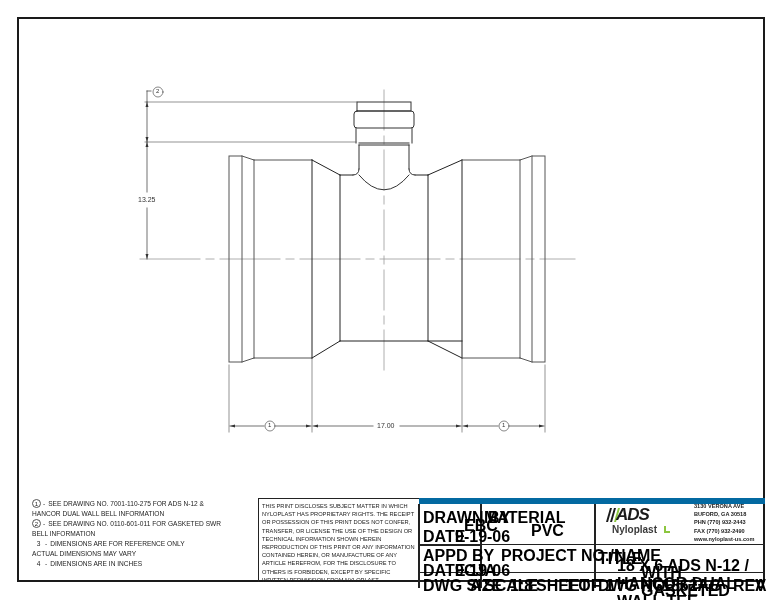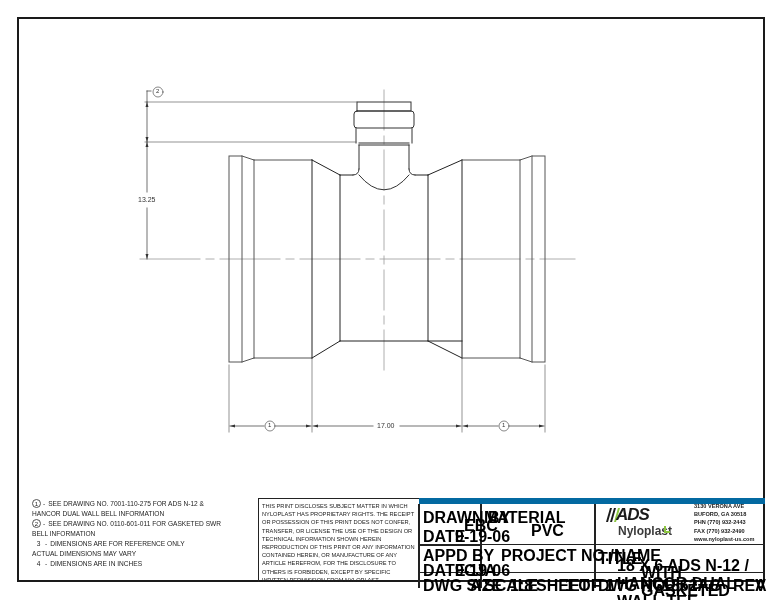--- a/index.html
+++ b/index.html
@@ -15,21 +15,21 @@
     .disclaimer { left: 258px; width: 161px; padding: 3px 3px; line-height: 8.2px; font-size: 5.7px; border-top: 1px solid #222; }
     .tb-grid { position: absolute; top: 498px; left: 419px; width: 346px; height: 84px; border-top: 6px solid #0369a1; box-sizing: border-box; }
     .vline { position: absolute; width: 1px; background: #222; }
     .vline.thick { width: 2px; }
     .hline { position: absolute; height: 1px; background: #222; }
     .hline.thick { height: 2px; }
     .lbl { position: absolute; font-weight: bold; }
     .logo { position: absolute; left: 606px; top: 505px; width: 80px; height: 32px; }
     .logo .ads { position: absolute; left: 10px; top: 0; font-size: 17px; font-weight: bold; font-style: italic; color: #1b1b1b; letter-spacing: -1px; }
     .logo .slashes { position: absolute; left: 0; top: 3px; width: 14px; height: 14px; }
-    .logo .nylo { position: absolute; left: 12px; top: 19px; font-size: 12px; font-weight: bold; color: #3a3a3a; }
+    .logo .nylo { position: absolute; left: 6px; top: 19px; font-size: 10px; font-weight: bold; color: #3a3a3a; }
     .logo .nylo-mark { position: absolute; left: 58px; top: 21px; width: 6px; height: 7px; border-left: 2px solid #8cc63f; border-bottom: 2px solid #8cc63f; box-sizing: border-box; }
     .addr { position: absolute; left: 694px; top: 502px; font-size: 5.6px; font-weight: bold; line-height: 8.2px; color: #222; }
   </style>
 </head>
 <body>
 
 <div class="sheet"></div>
 
 <svg class="drawing" width="776" height="600" viewBox="0 0 776 600">
   <g fill="none" stroke-linecap="square">

